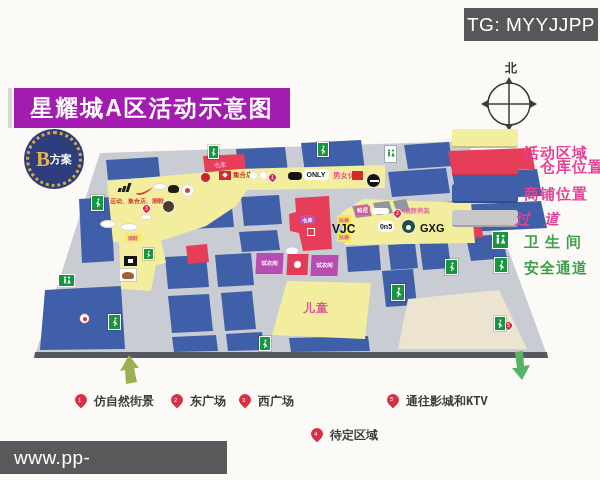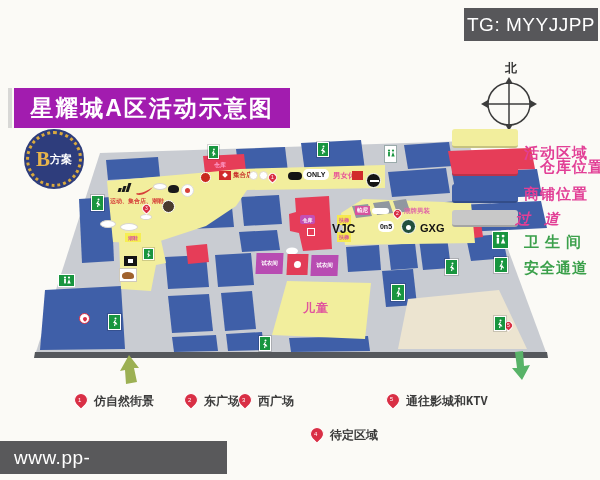--- a/index.html
+++ b/index.html
@@ -341,21 +341,21 @@
       </g>
     </svg>
   </div>
 
 <div class="ov fitem" style="left:74px;top:393px;">
   <span class="pin pin-big">
       <i>1</i>
     </span>
   <span class="flab">仿自然街景</span>
 </div>
-<div class="ov fitem" style="left:184px;top:393px;">
+<div class="ov fitem" style="left:170px;top:393px;">
   <span class="pin pin-big">
       <i>2</i>
     </span>
   <span class="flab">东广场</span>
 </div>
 <div class="ov fitem" style="left:238px;top:393px;">
   <span class="pin pin-big">
       <i>3</i>
     </span>
   <span class="flab">西广场</span>

